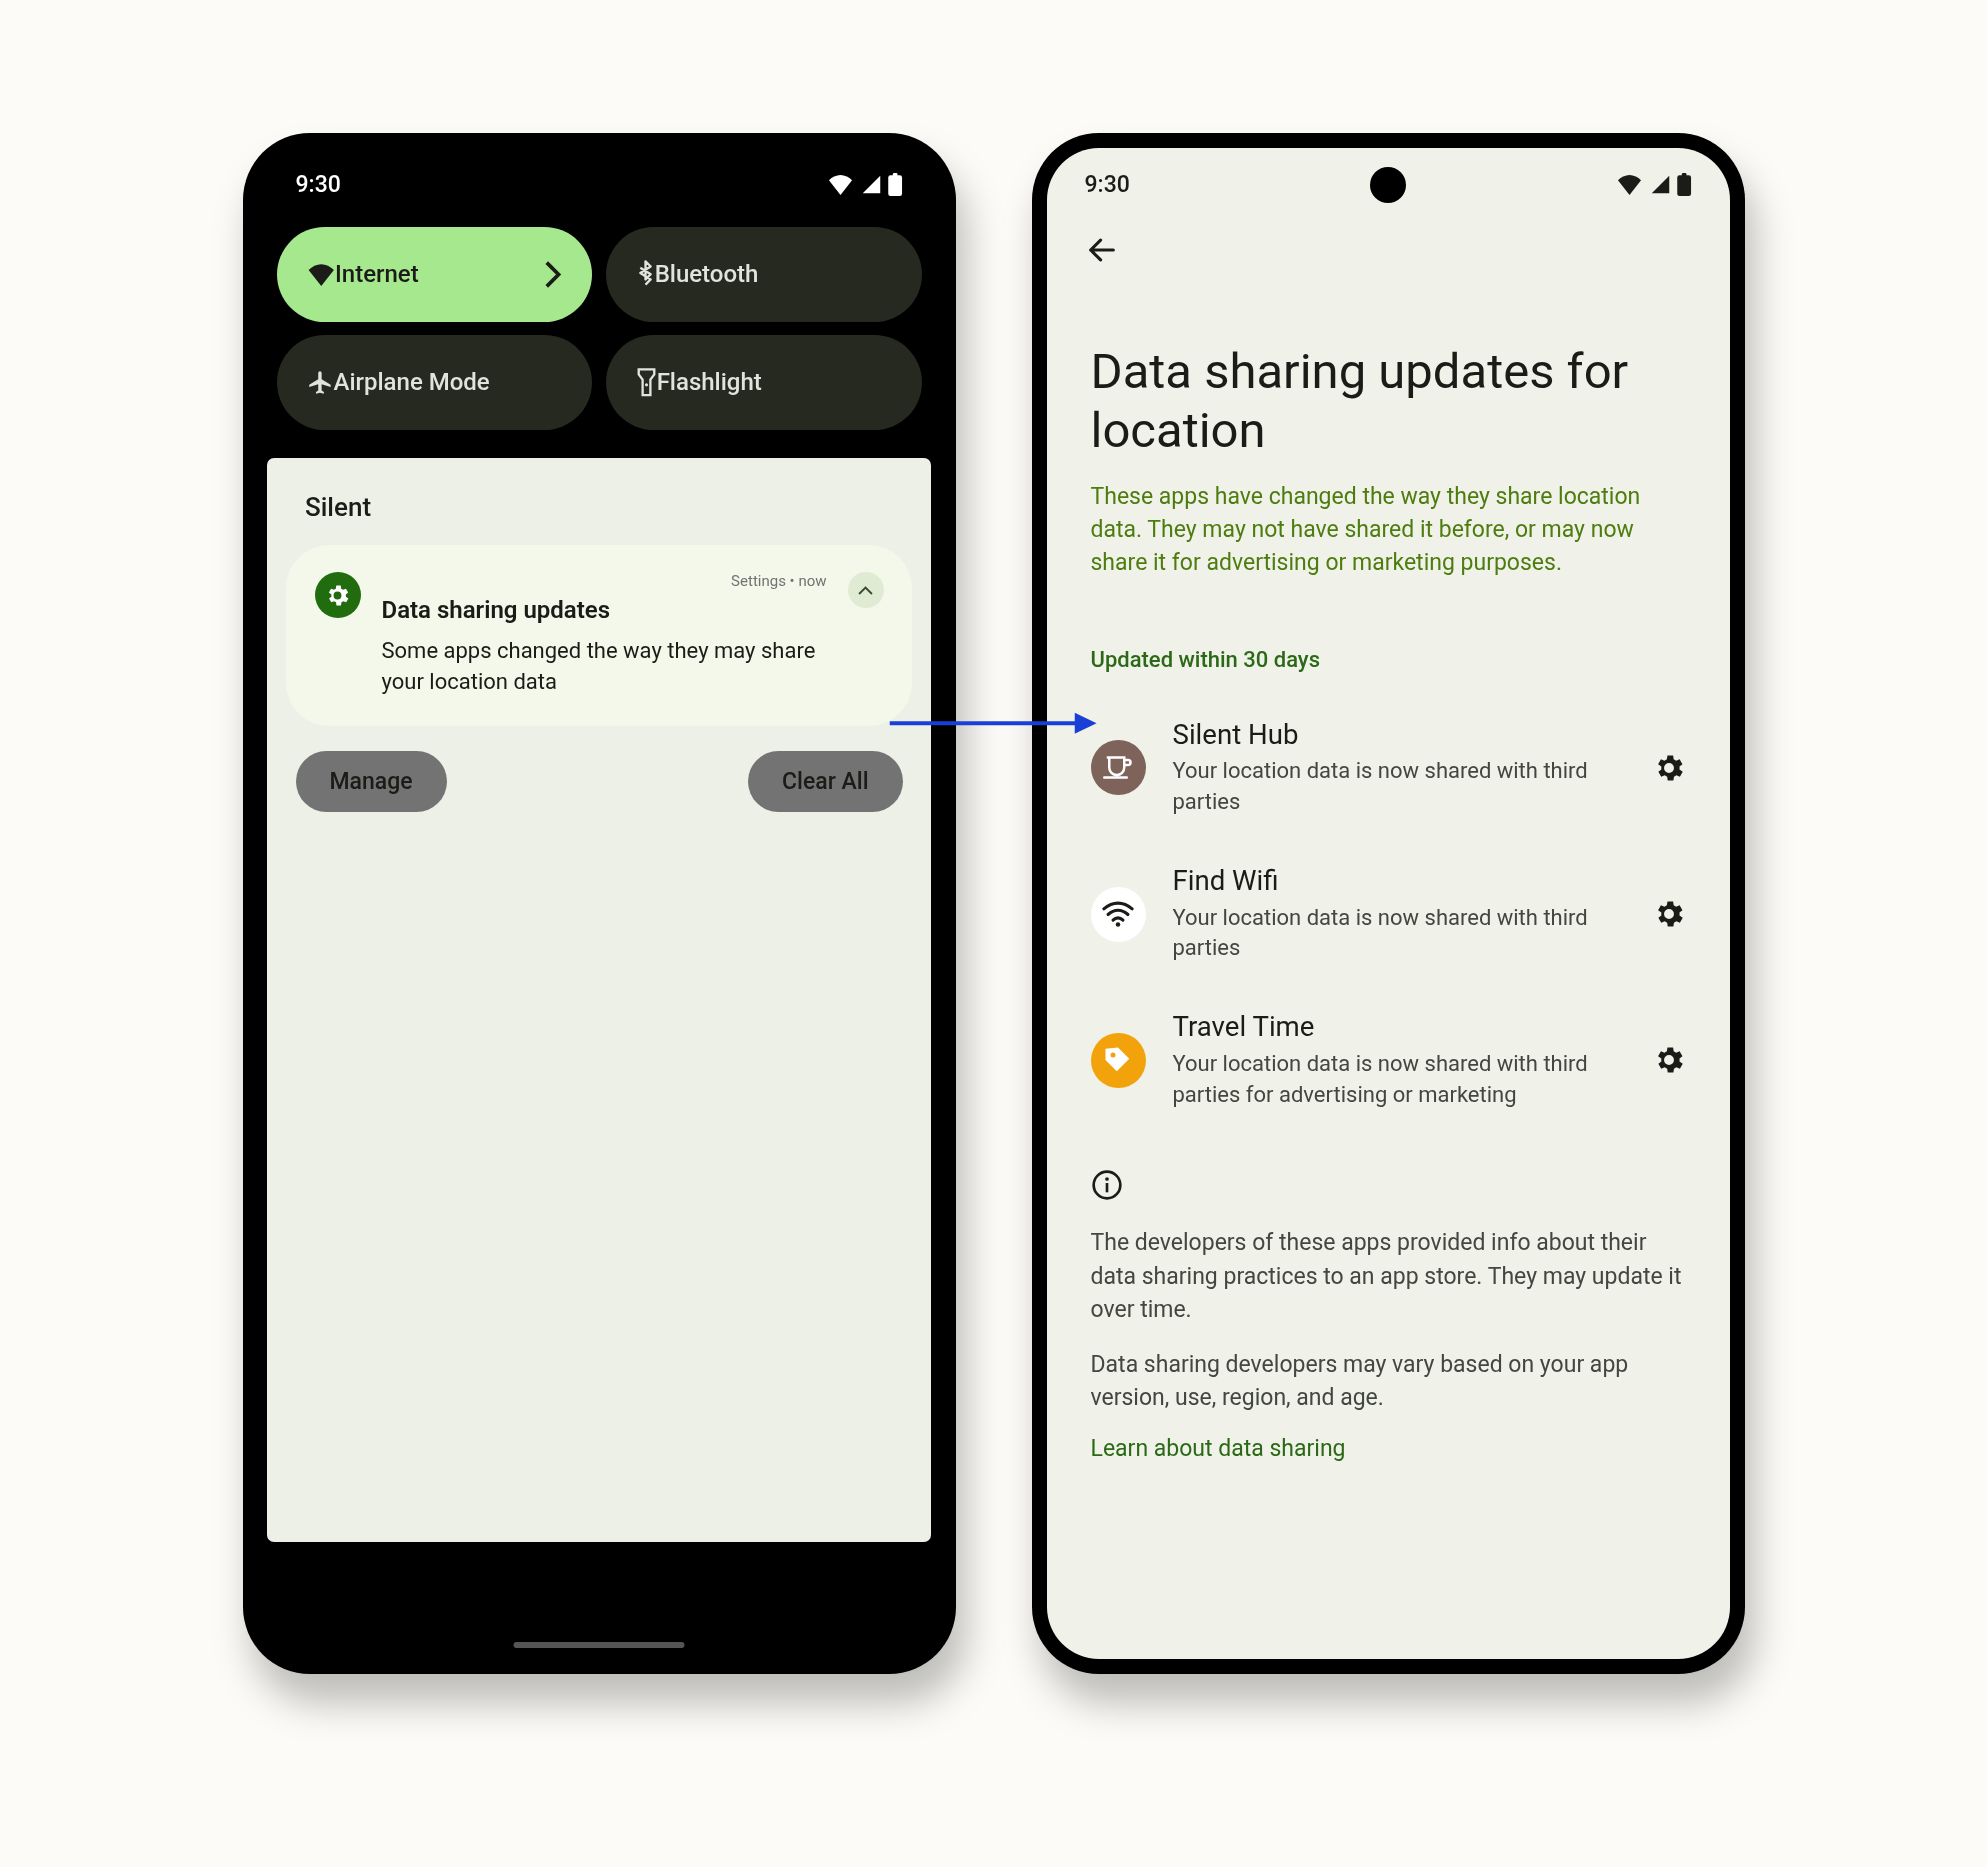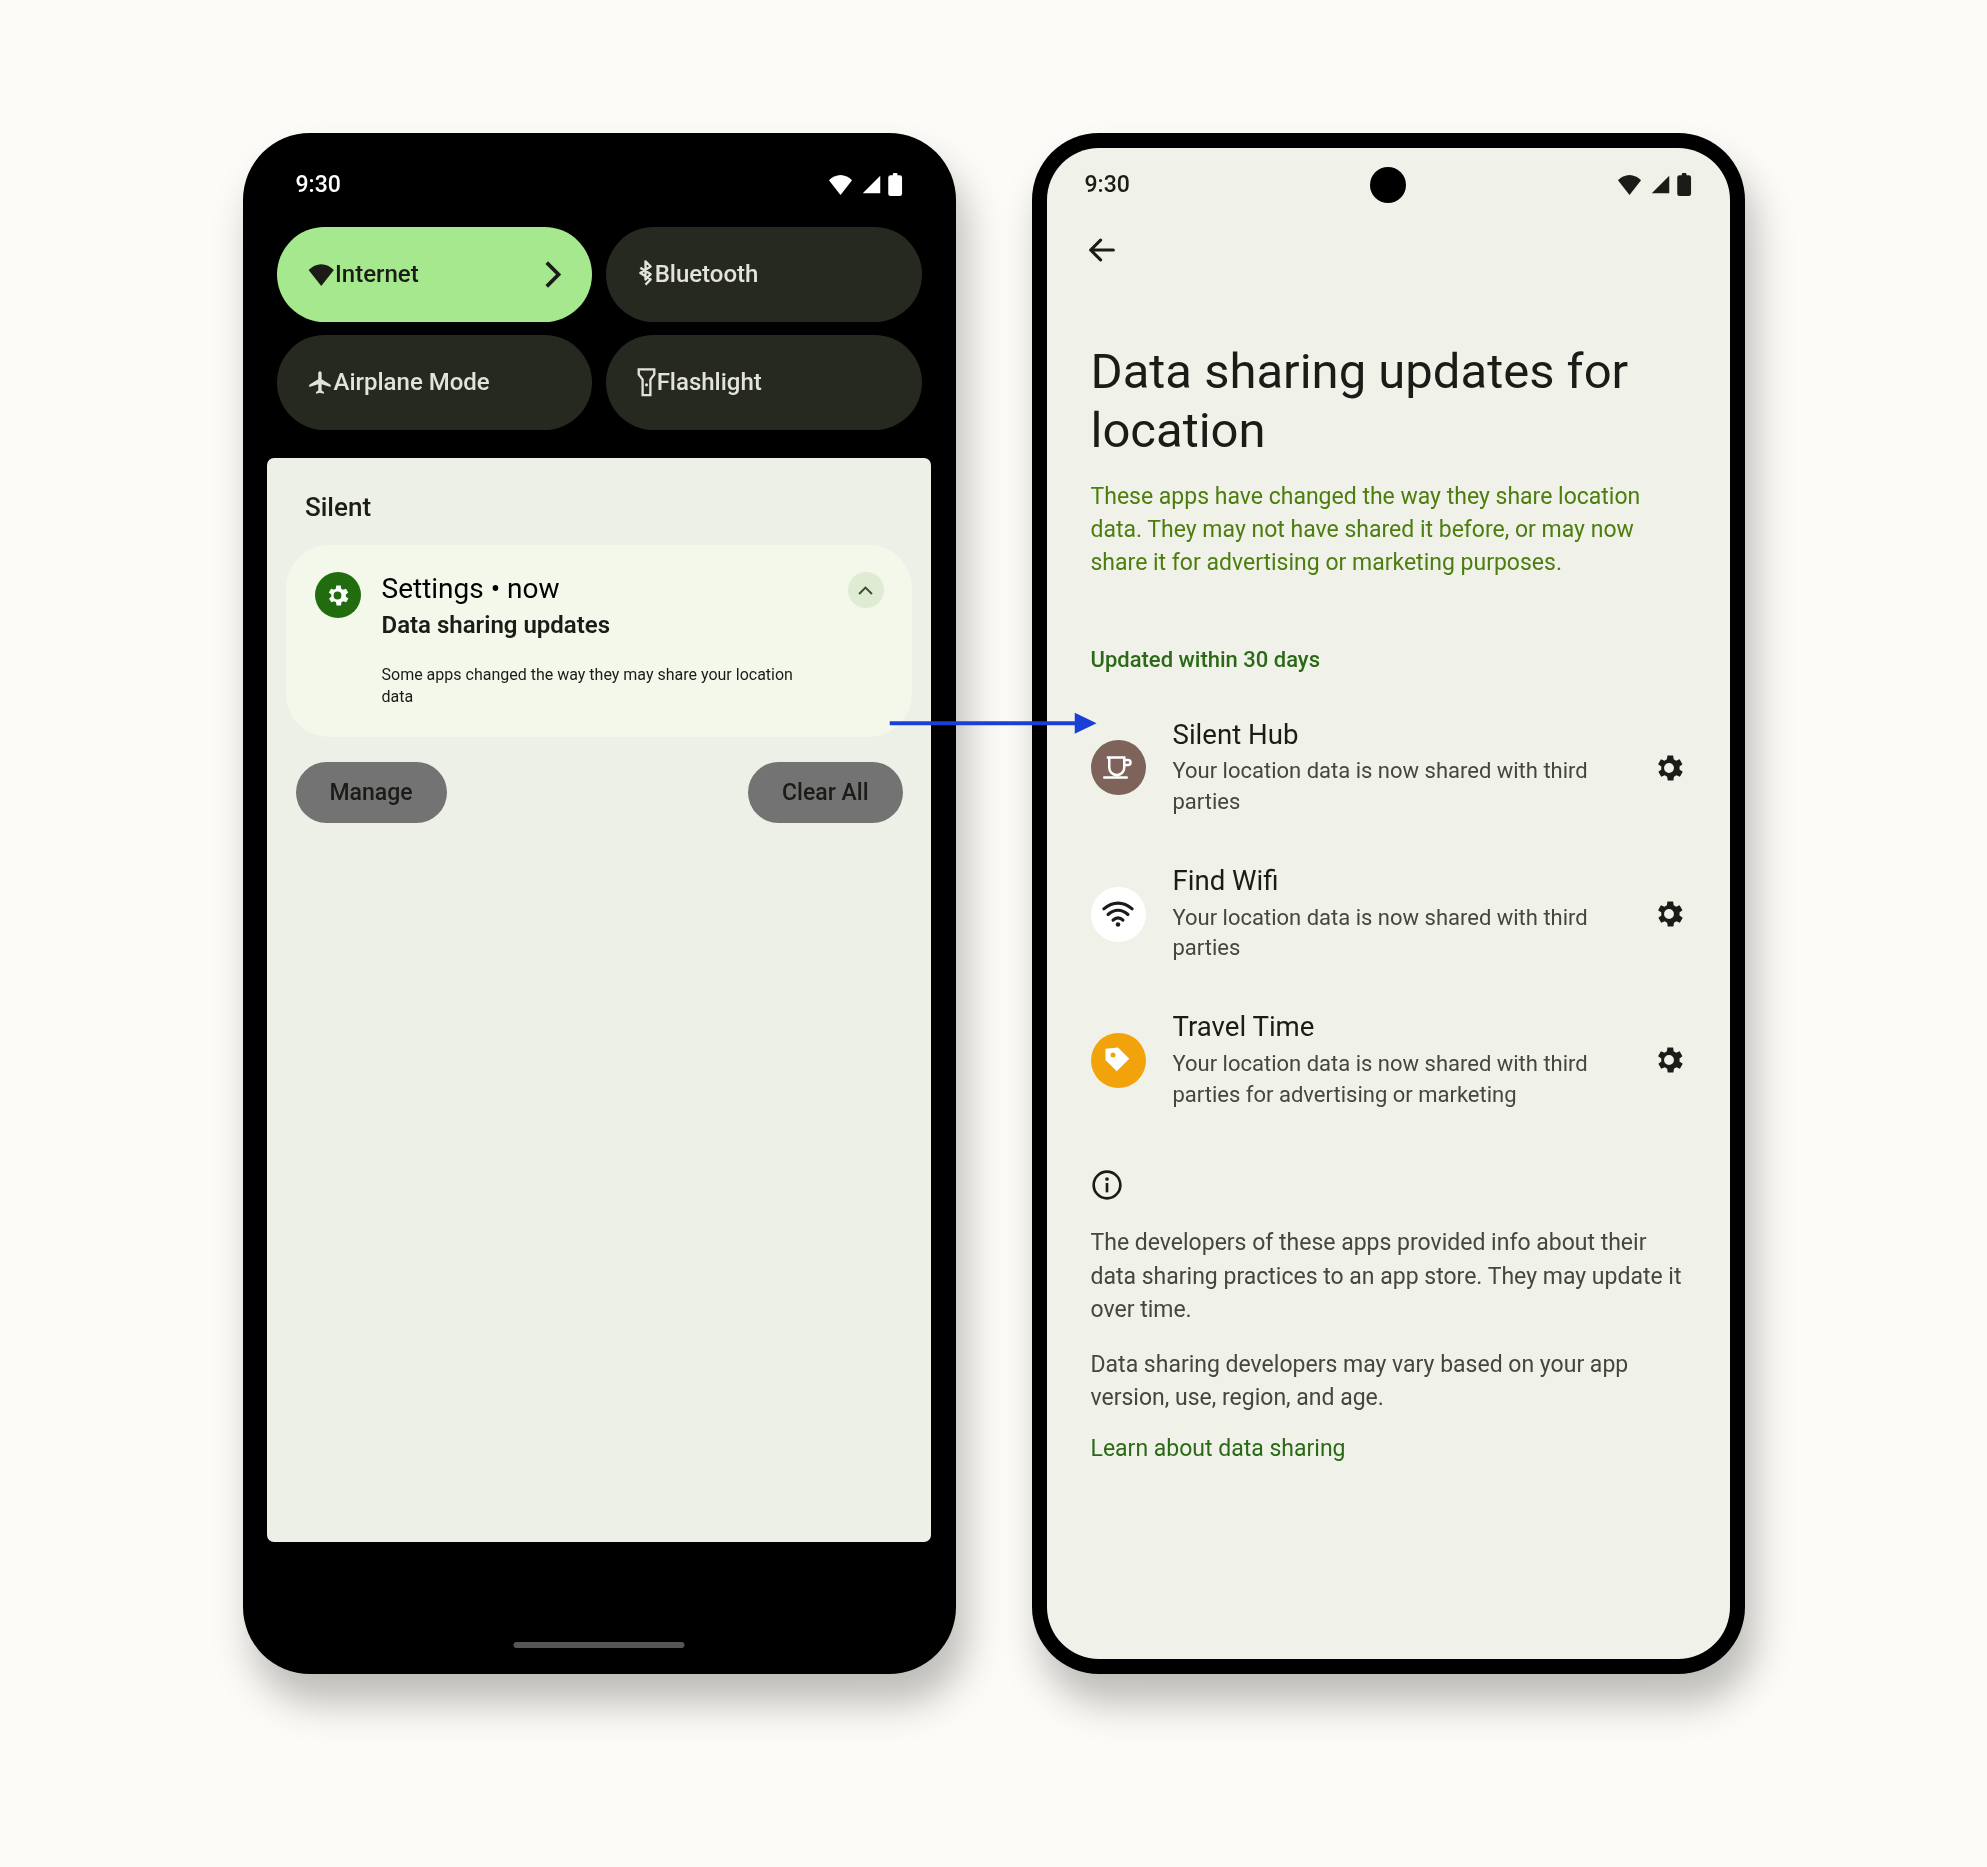--- a/index.html
+++ b/index.html
@@ -87,23 +87,23 @@
   .notif-icon-wrap {
     width: 46px; height: 46px;
     border-radius: 50%;
     background: #206c0e;
     display: flex;
     align-items: center;
     justify-content: center;
     flex-shrink: 0;
   }
   .notif-body { flex: 1; }
-  .notif-app { font-size: 28px; color: #000000; }
+  .notif-app { font-size: 15px; color: #737373; text-align: right; }
   .notif-title { font-size: 24px; font-weight: 600; color: #1b1c18; margin-top: 5.7px; }
-  .notif-text { font-size: 16px; color: #1b1c18; margin-top: 25px; line-height: 1.4; }
+  .notif-text { font-size: 22px; color: #1b1c18; margin-top: 12px; line-height: 1.4; }
   .notif-chev {
     width: 36px; height: 36px;
     border-radius: 50%;
     background: #dfebd3;
     display: flex;
     align-items: center;
     justify-content: center;
     flex-shrink: 0;
   }
   .shade-btns {

